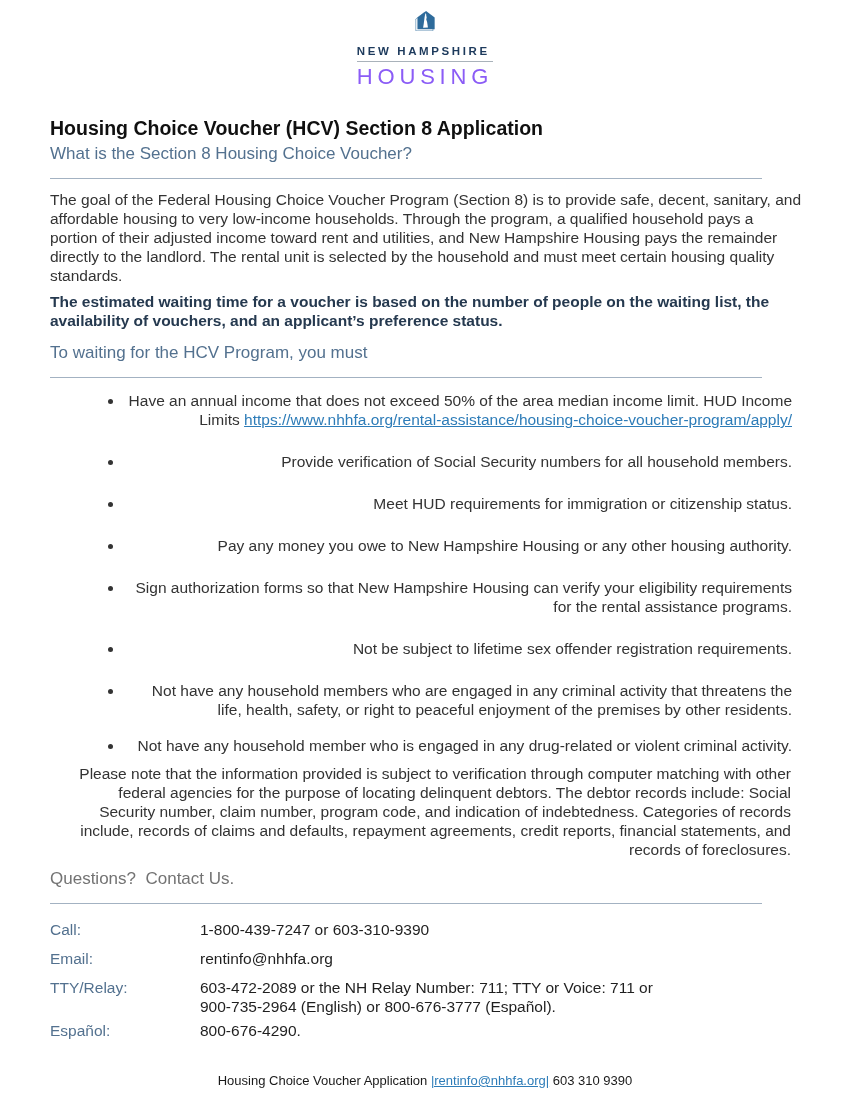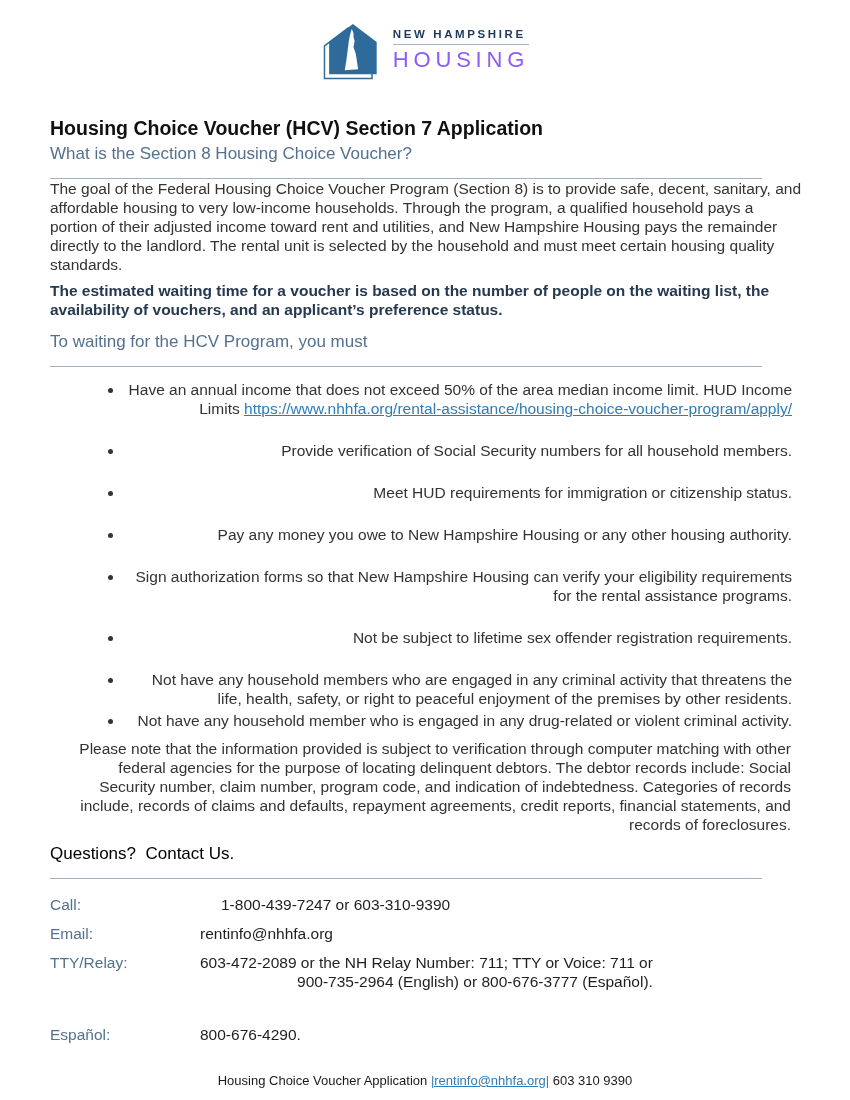--- a/index.html
+++ b/index.html
@@ -11,60 +11,60 @@
   }
   .page {
     position: relative;
     width: 850px; height: 1100px;
     padding: 10px 50px 0 50px;
     overflow: hidden;
     background: #ffffff;
   }
 
   
-  .logo { display: flex; justify-content: center; align-items: center; gap: 14px; height: 80px; }
+  .logo { display: flex; justify-content: center; align-items: center; gap: 14px; height: 80px; flex-direction: column; }
   .logo-house { width: 58px; height: 76px; }
   .logo-text { display: flex; flex-direction: column; }
   .logo-top {
     font-size: 11.5px; font-weight: bold; letter-spacing: 2.6px;
     color: #1d3a5c; padding-bottom: 4px;
     border-bottom: 1.5px solid #a9b2ba; white-space: nowrap;
   }
   .logo-bottom {
     font-size: 22px; letter-spacing: 4.8px;
     color: #8b5cf6; margin-top: 2px; white-space: nowrap;
   }
 
   
   .title { font-size: 19.5px; font-weight: bold; color: #101010; margin: 27px 0 0 0; }
   .subtitle { font-size: 17px; color: #53718f; margin-top: 4px; }
   .rule { border: none; border-top: 1px solid #a3b2c2; width: 712px; margin: 14px 0 0 0; }
 
   
-  .para { font-size: 15.5px; line-height: 19px; width: 752px; }
+  .para { font-size: 15.5px; line-height: 19px; margin-top: 11px; width: 752px; }
   .bold-note { font-size: 15.5px; line-height: 19px; font-weight: bold; color: #25394f; margin-top: 7px; width: 740px; }
   .qualify-heading { font-size: 17px; color: #53718f; margin-top: 13px; }
 
   
   ul.qualify-list { margin: 13px 0 0 52px; padding-left: 22px; width: 690px; text-align: right; }
   ul.qualify-list li { font-size: 15.5px; line-height: 19px; margin-bottom: 23px; }
-  ul.qualify-list li.tight { margin-bottom: 3px; }
+  ul.qualify-list li.tight { margin-bottom: 17px; }
   ul.qualify-list li.last { margin-bottom: 0; }
   a.doc-link { color: #2d7cb8; text-decoration: underline; }
 
   .note-para { font-size: 15.5px; line-height: 19px; margin: 9px 0 0 25px; width: 716px; text-align: right; }
 
   
-  .contact-heading { font-size: 17px; color: #000000; margin-top: 10px; white-space: pre-wrap; }
+  .contact-heading { font-size: 17px; color: #737373; margin-top: 10px; white-space: pre-wrap; }
   .contact-rows { margin-top: 16px; }
   .contact-row { display: flex; margin-top: 10px; font-size: 15.5px; line-height: 19px; }
-  .contact-row:first-child { margin-top: 0; gap: 21px; }
-  .contact-row.espanol { margin-top: 34px; }
+  .contact-row:first-child { margin-top: 0; }
+  .contact-row.espanol { margin-top: 5px; }
   .contact-label { width: 150px; color: #53718f; flex: 0 0 150px; }
-  .contact-value { color: #1f1f1f; text-align: right; }
+  .contact-value { color: #1f1f1f; }
   .contact-value .vline { display: block; }
   .tty-value { max-width: 480px; }
 
   
   .footer {
     position: absolute; left: 0; bottom: 12px; width: 100%;
     text-align: center; font-size: 13px; color: #1a1a1a;
   }
   .footer a.doc-link { color: #2d7cb8; }
 </style>
@@ -78,21 +78,21 @@
       <polygon points="14,36 55,5 96,36 96,92 14,92" transform="translate(-8,7)" fill="none" stroke="#2e6b9b" stroke-width="2.5"></polygon>
       <polygon points="14,36 55,5 96,36 96,92 14,92" fill="#2e6b9b"></polygon>
       <path d="M53,14 C55,18 57,22 56,27 L58,35 L56,45 L60,57 L62,70 L64,83 L41,85 L44,66 L46,50 L48,34 L50,24 Z" fill="#ffffff"></path>
     </svg>
     <div class="logo-text">
       <div class="logo-top">NEW HAMPSHIRE</div>
       <div class="logo-bottom">HOUSING</div>
     </div>
   </div>
 
-  <div class="title">Housing Choice Voucher (HCV) Section 7 Application</div>
+  <div class="title">Housing Choice Voucher (HCV) Section 8 Application</div>
   <div class="subtitle">What is the Section 8 Housing Choice Voucher?</div>
   <hr class="rule">
 
   <div class="para">The goal of the Federal Housing Choice Voucher Program (Section 8) is to provide safe, decent, sanitary, and affordable housing to very low-income households. Through the program, a qualified household pays a portion of their adjusted income toward rent and utilities, and New Hampshire Housing pays the remainder directly to the landlord. The rental unit is selected by the household and must meet certain housing quality standards.</div>
   <div class="bold-note">The estimated waiting time for a voucher is based on the number of people on the waiting list, the availability of vouchers, and an applicant’s preference status.</div>
 
   <div class="qualify-heading">To waiting for the HCV Program, you must</div>
   <hr class="rule">
 
   <ul class="qualify-list">

